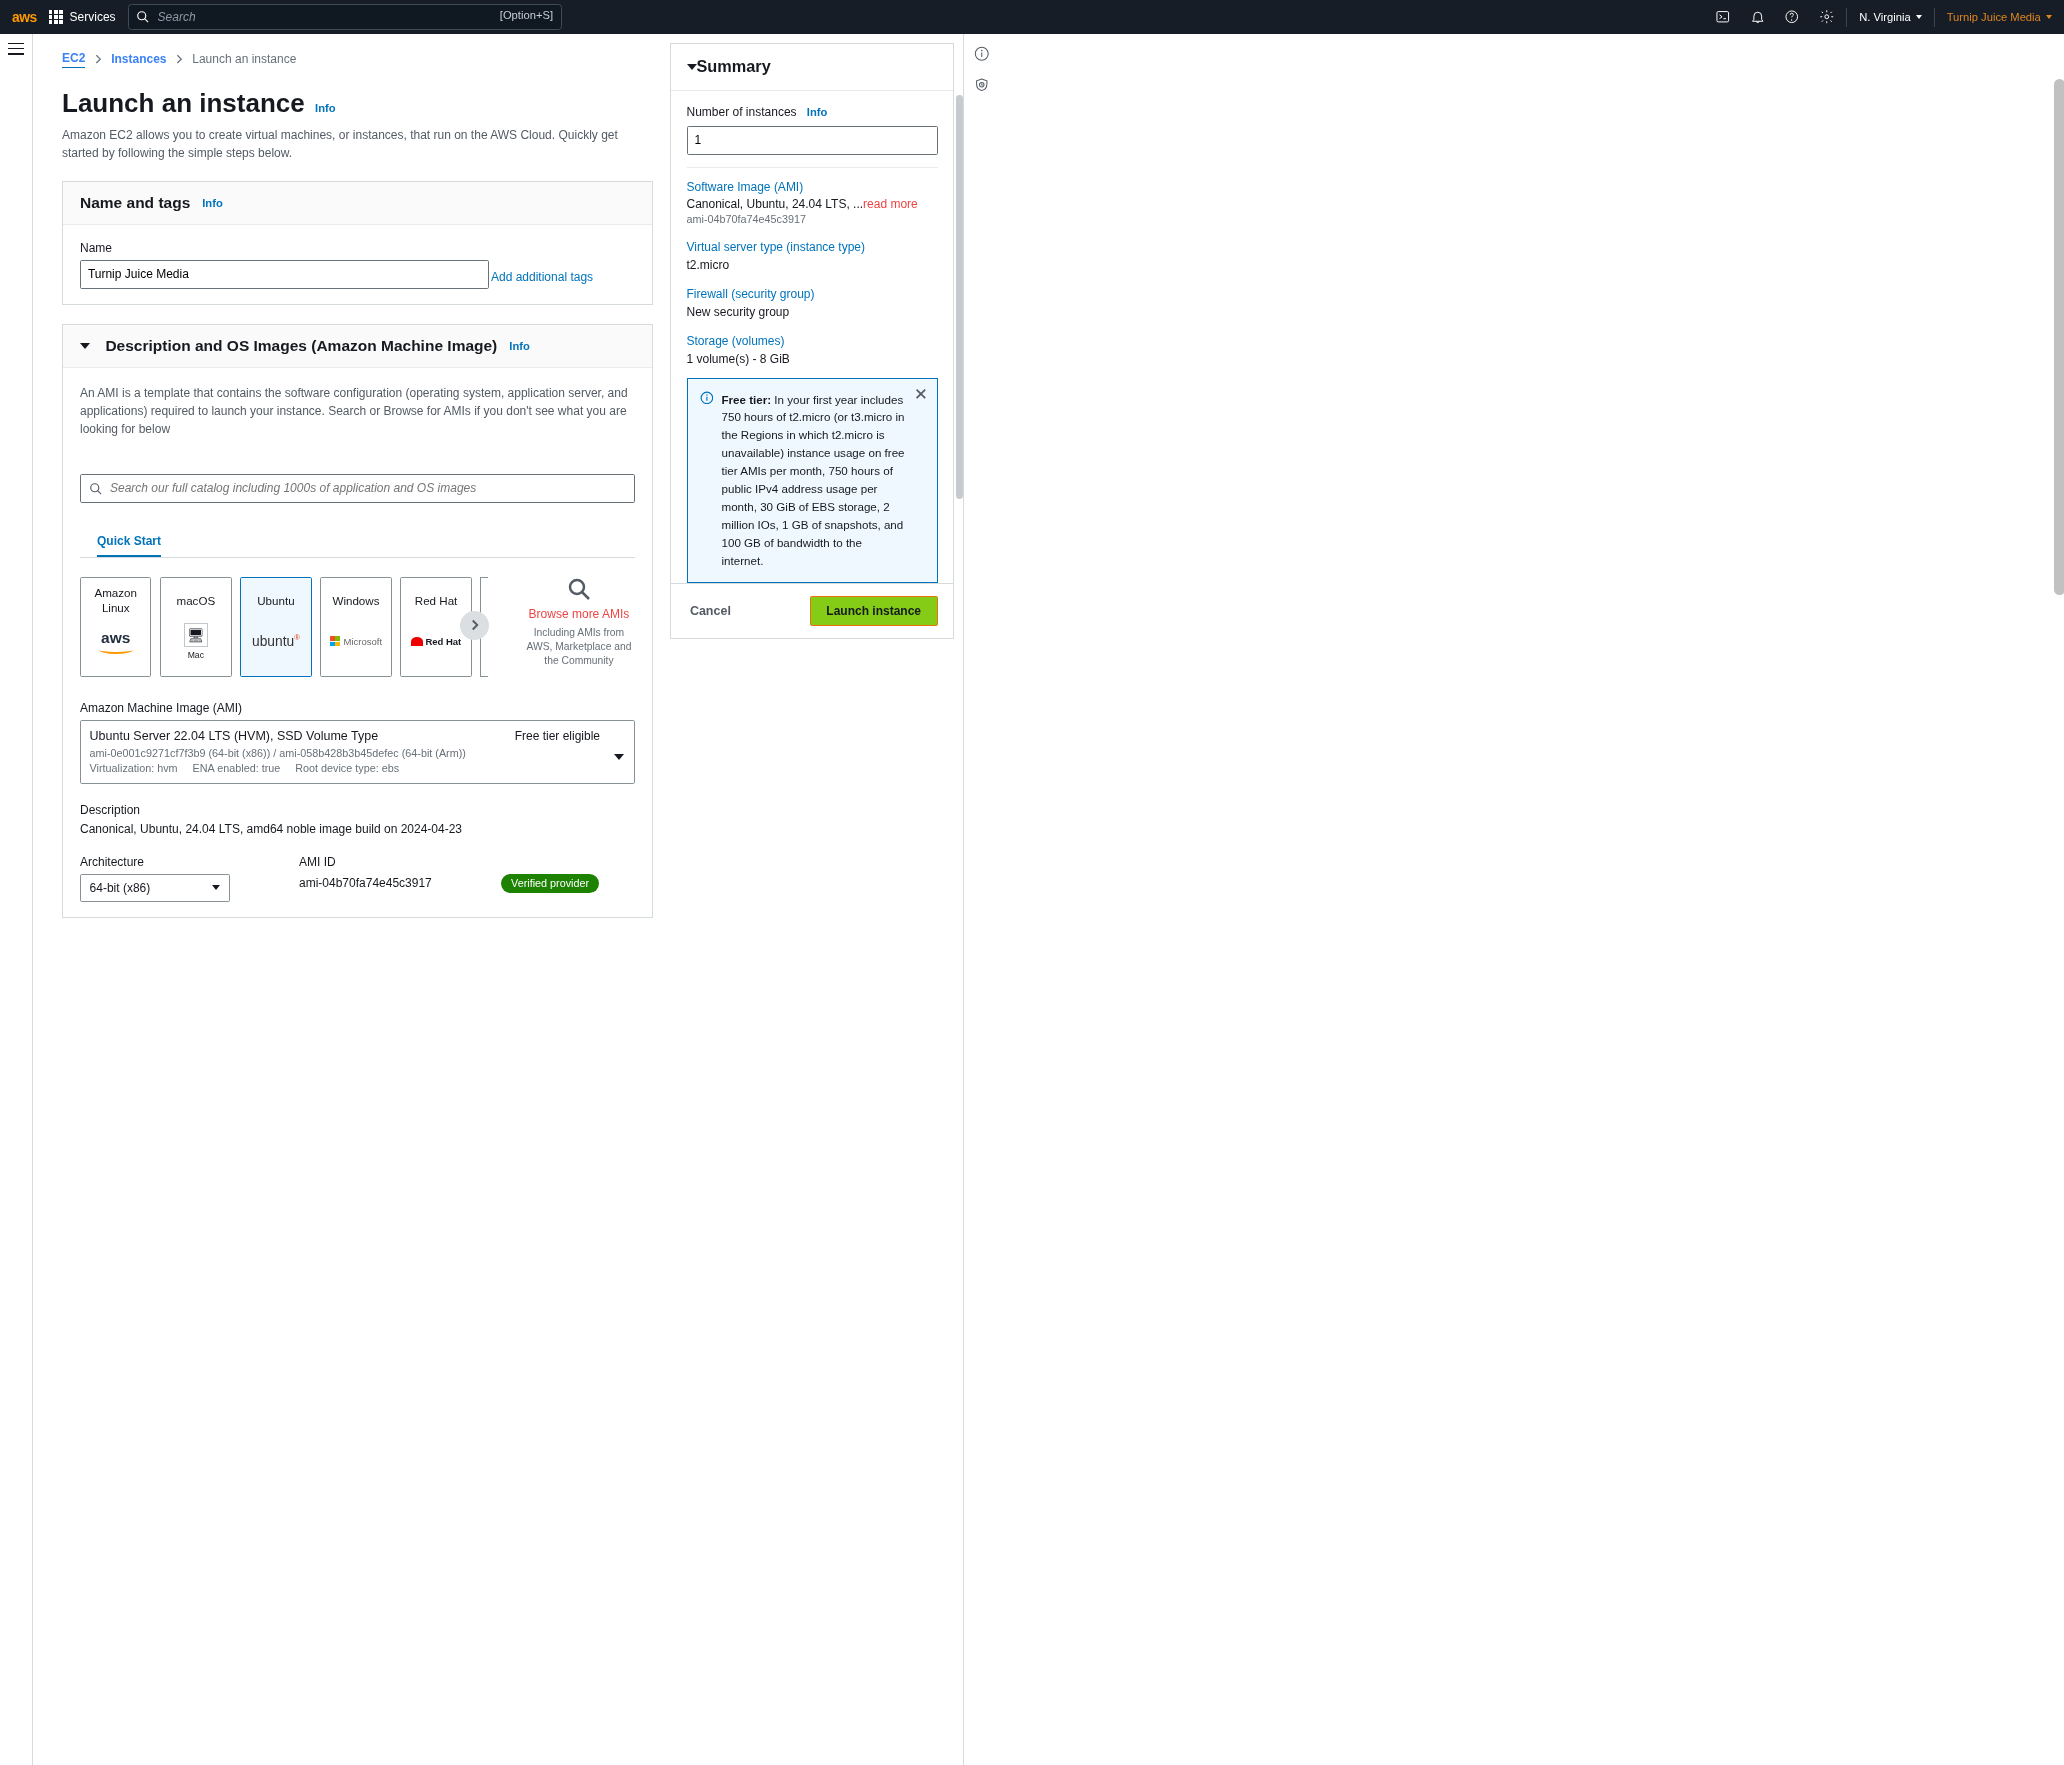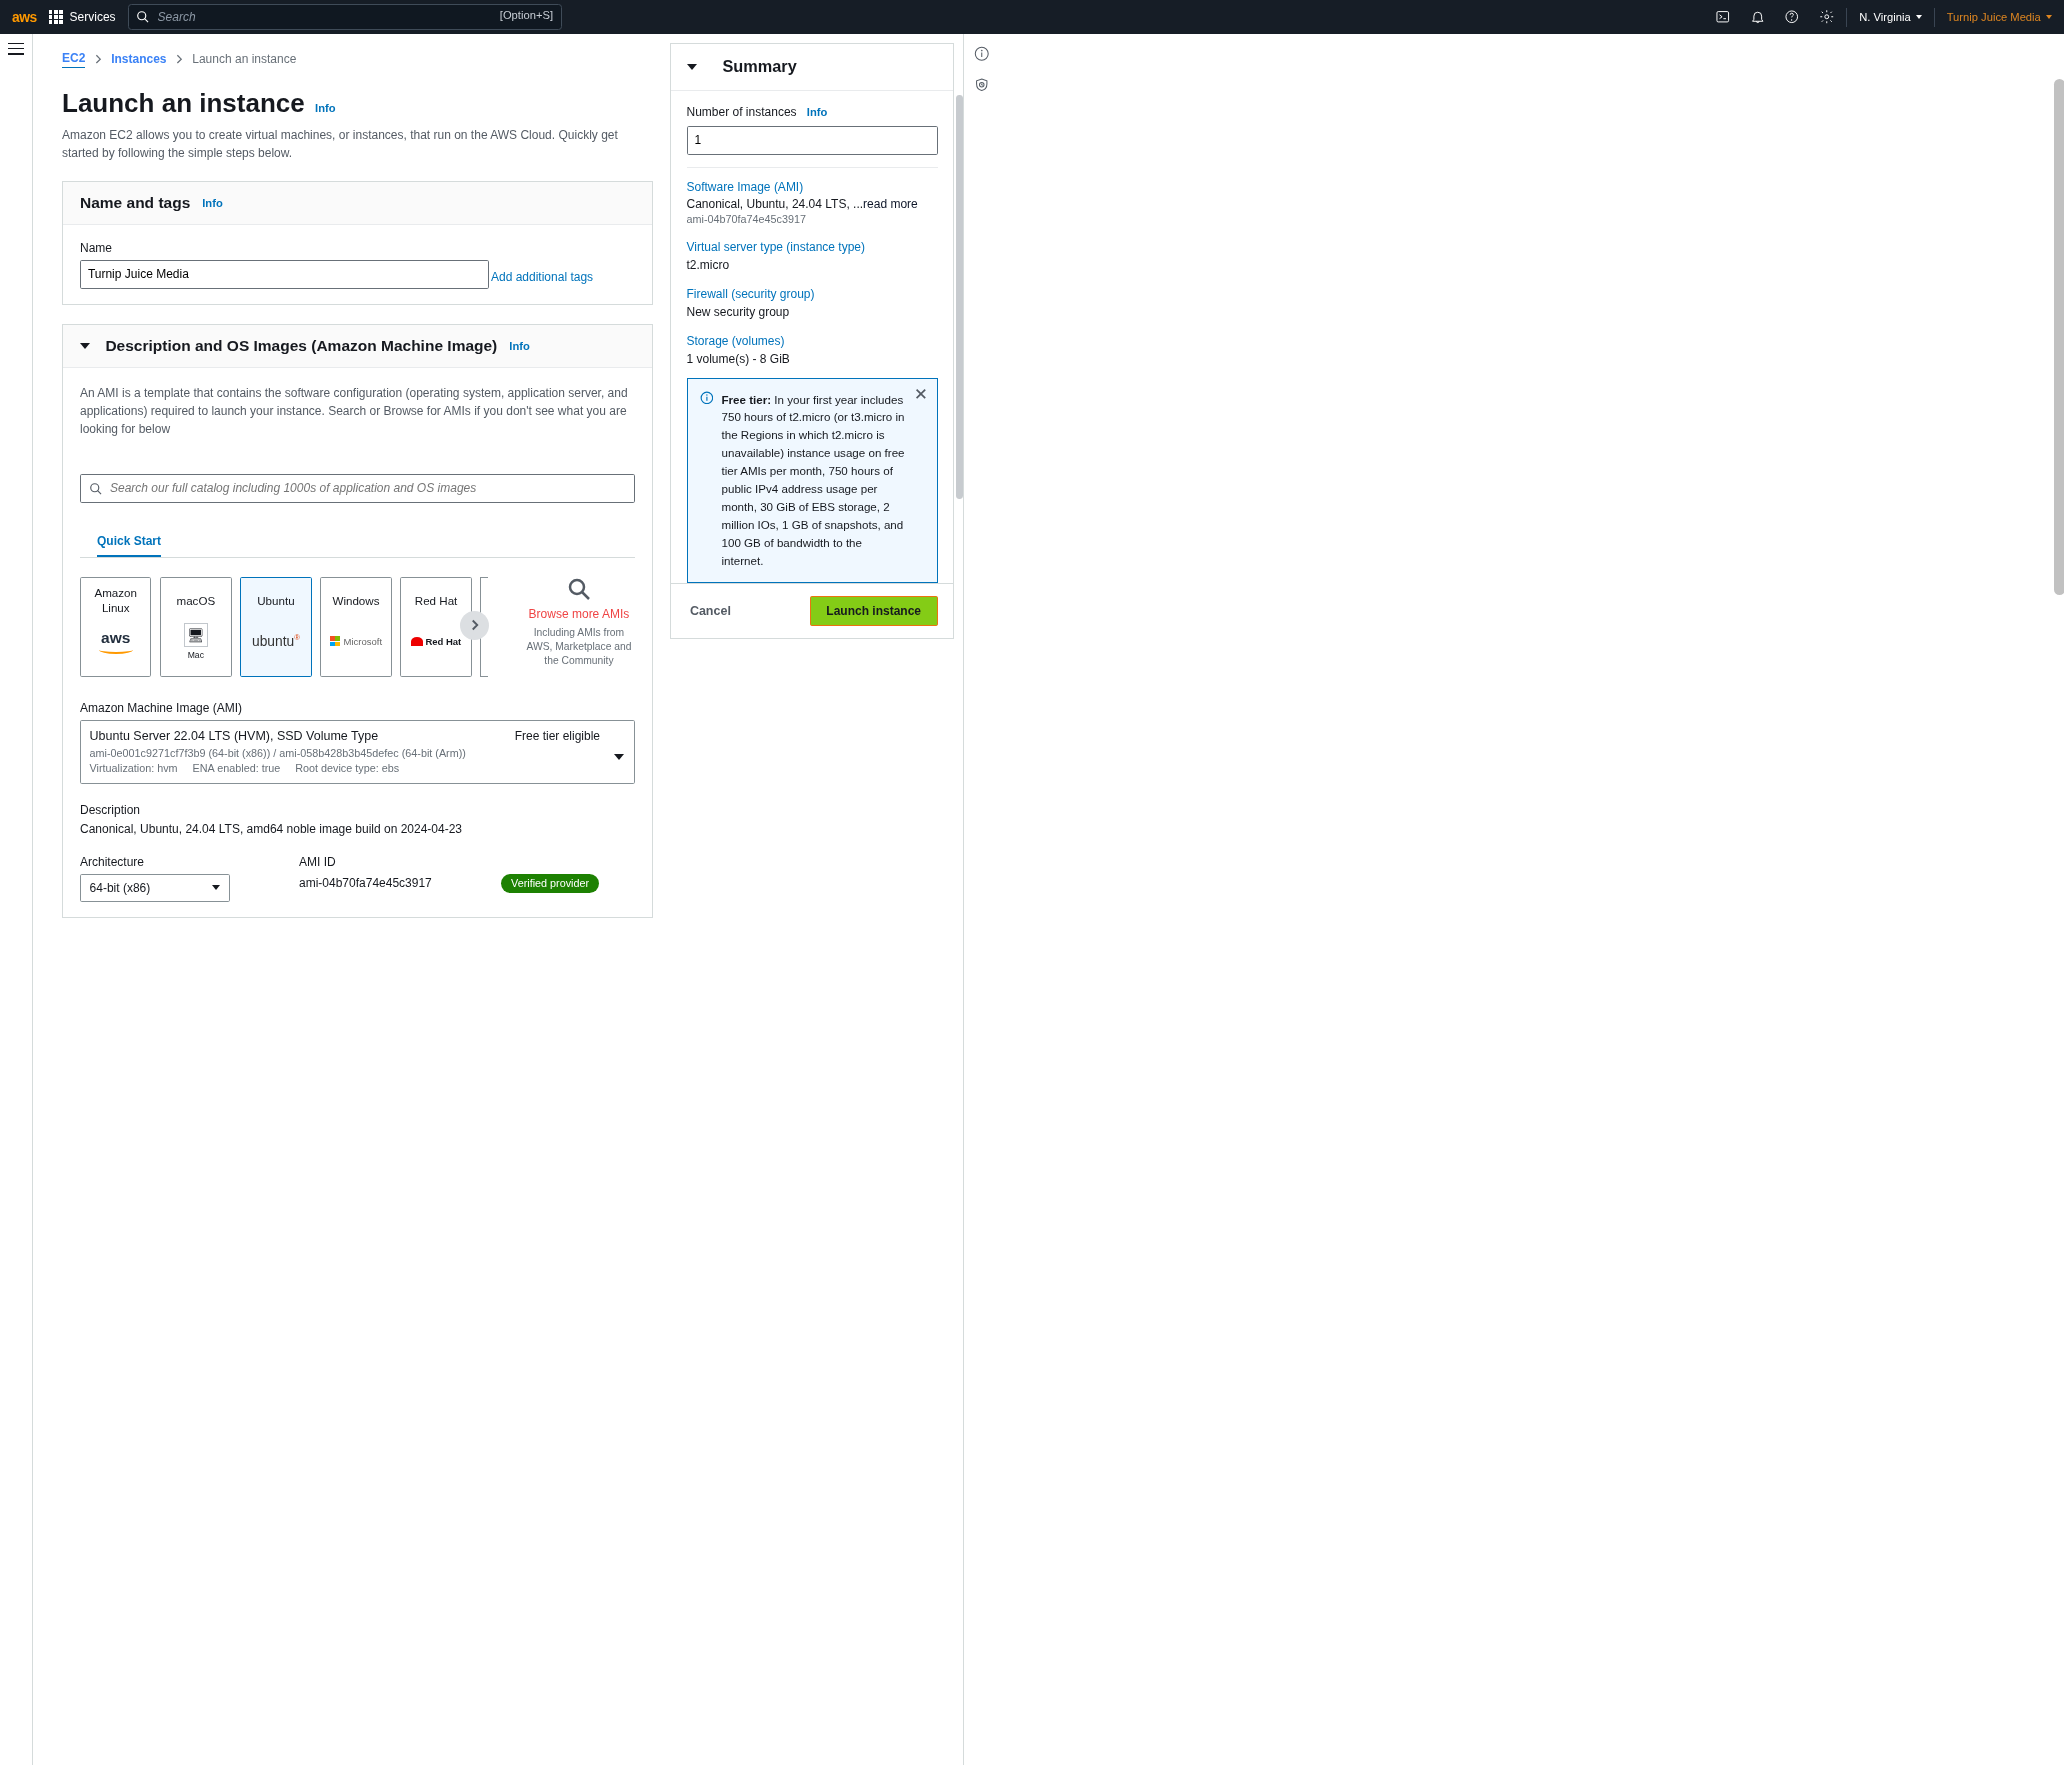--- a/index.html
+++ b/index.html
@@ -1,17 +1,17 @@
 <!DOCTYPE html>
 <html style="font-size:13.8px"><head>
 <meta charset="utf-8">
 <style>
 * { box-sizing: border-box; margin: 0; padding: 0; }
 body { font-family: "Amazon Ember", "Helvetica Neue", Arial, sans-serif; font-size: 12px; color: #16191f; background: #fff; }
-a { color: #0f172a; text-decoration: none; cursor: pointer; }
+a { color: #ef4444; text-decoration: none; cursor: pointer; }
 
 
 .topnav { background: #161d26; height: 34px; display: flex; align-items: center; color: #fff; padding: 0 12px; gap: 12px; }
 .aws-logo { color:#ff9900; font-weight:700; font-size:13.8px; letter-spacing: -0.4px; display:flex; align-items:center; }
 .services-btn { display:flex; align-items:center; gap:6.9px; cursor:pointer; }
 .grid-icon { width:13.8px; height:13.8px; display:grid; grid-template-columns:repeat(3,1fr); grid-template-rows:repeat(3,1fr); gap:1.7px; }
 .grid-icon span { background:#fff; width:100%; height:100%; }
 .search-wrap { flex:0 0 434px; position:relative; }
 .search-input { width:100%; background:#101821; border:0.9px solid #3f4b58; border-radius:3.4px; height:26px; color:#fff; padding:0 77px 0 29px; font-style:italic; font-size:12px; }
 .search-input::placeholder { color:#8d99a6; }
@@ -91,21 +91,21 @@
 .ami-sub span { margin-right:12px; }
 .ami-caret { position:absolute; right:10.3px; top:33px; width:0;height:0;border-left:5.2px solid transparent;border-right:5.2px solid transparent;border-top:6px solid #16191f; }
 
 .two-col { display:flex; gap:69px; margin-top:19px; align-items:flex-start; }
 .select-box { border:0.9px solid #879196; border-radius:1.7px; padding:5.2px 26px 5.2px 8.6px; position:relative; width:150px; cursor:pointer; height:27.5px; display:flex; align-items:center; }
 .select-box .caret { position:absolute; right:8.6px; top:10.3px; width:0;height:0;border-left:4.3px solid transparent;border-right:4.3px solid transparent;border-top:5.2px solid #16191f; }
 .verified-badge { background:#1d8102; color:#fff; border-radius:10.3px; padding:3.4px 10.3px; font-size:10.8px; display:inline-block; }
 
 
 .summary-card { border:0.9px solid #d5dbdb; background:#fff; }
-.summary-header { padding:13.8px 15.5px; border-bottom:0.9px solid #e9ebed; display:flex; align-items:center; gap:26px; }
+.summary-header { padding:13.8px 15.5px; border-bottom:0.9px solid #e9ebed; display:flex; align-items:center; gap:0; }
 .summary-header .caret-tog { width:0;height:0;border-left:5.2px solid transparent;border-right:5.2px solid transparent;border-top:6px solid #16191f; }
 .summary-title { font-size:16.3px; font-weight:700; }
 .summary-body { padding:13.8px 15.5px 0 15.5px; position:relative; }
 .summary-row-label { display:flex; align-items:baseline; gap:10.3px; }
 .summary-divider { height:0.9px; background:#e9ebed; margin:12px 0; }
 .summary-section-link { color:#0073bb; font-size:12px; cursor:pointer; }
 .summary-val { margin-top:3.4px; font-size:12px; }
 .summary-subval { color:#687078; font-size:10.8px; margin-top:1.7px; }
 
 .scroll-thumb-summary { position:absolute; right:-10.3px; top:3.4px; width:6.9px; height:404px; background:#c7cbcf; border-radius:3.4px; }

